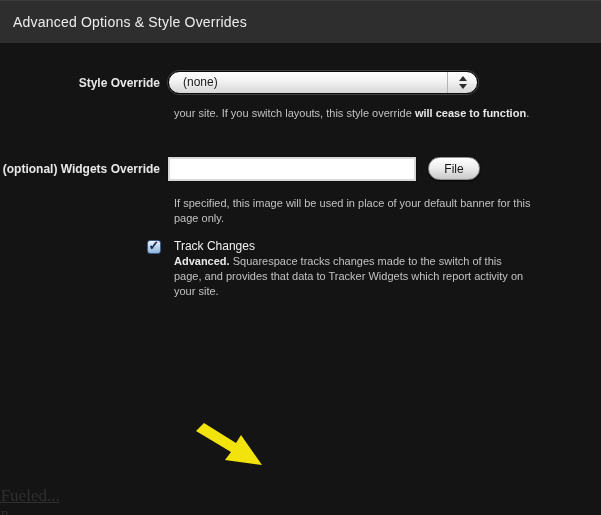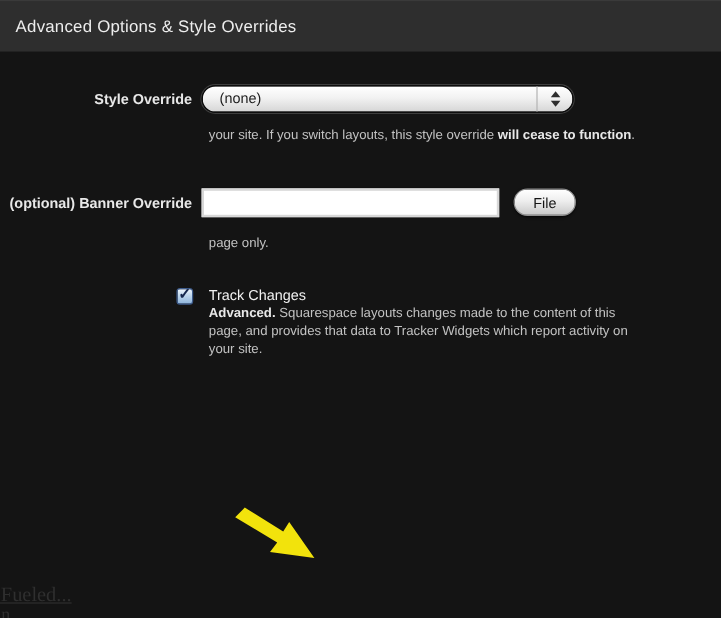--- a/index.html
+++ b/index.html
@@ -116,33 +116,34 @@
     <span class="value">(none)</span>
     <span class="stepper">
       <span class="tri-up"></span>
       <span class="tri-down"></span>
     </span>
   </div>
   <div class="help" style="top:106px;">
     <div class="line"><span>your site. If you switch layouts, this style override </span><b>will cease to function</b><span>.</span></div>
   </div>
 
-  <div class="field-label" style="top:162px;">(optional) Banner Override</div>
+  <div class="field-label" style="top:162px;">(optional) Widgets Override</div>
   <input class="text-input" type="text" value="" style="">
   <button class="pill-btn file-btn">File</button>
   <div class="help" style="top:196px;">
+    <div class="line">If specified, this image will be used in place of your default banner for this</div>
     <div class="line">page only.</div>
   </div>
 
   <div class="checkbox">
     <span class="check">✓</span>
   </div>
   <div class="track-title">Track Changes</div>
   <div class="help" style="top:254px;">
-    <div class="line"><b>Advanced.</b><span> Squarespace layouts changes made to the content of this</span></div>
+    <div class="line"><b>Advanced.</b><span> Squarespace tracks changes made to the switch of this</span></div>
     <div class="line">page, and provides that data to Tracker Widgets which report activity on</div>
     <div class="line">your site.</div>
   </div>
 
 
   <svg class="arrow-annotation" viewBox="0 0 75 45">
     <polygon points="4,9 12,1 44,21 49,13 70,43 33,38 39,30"></polygon>
   </svg>
 
 </div>

